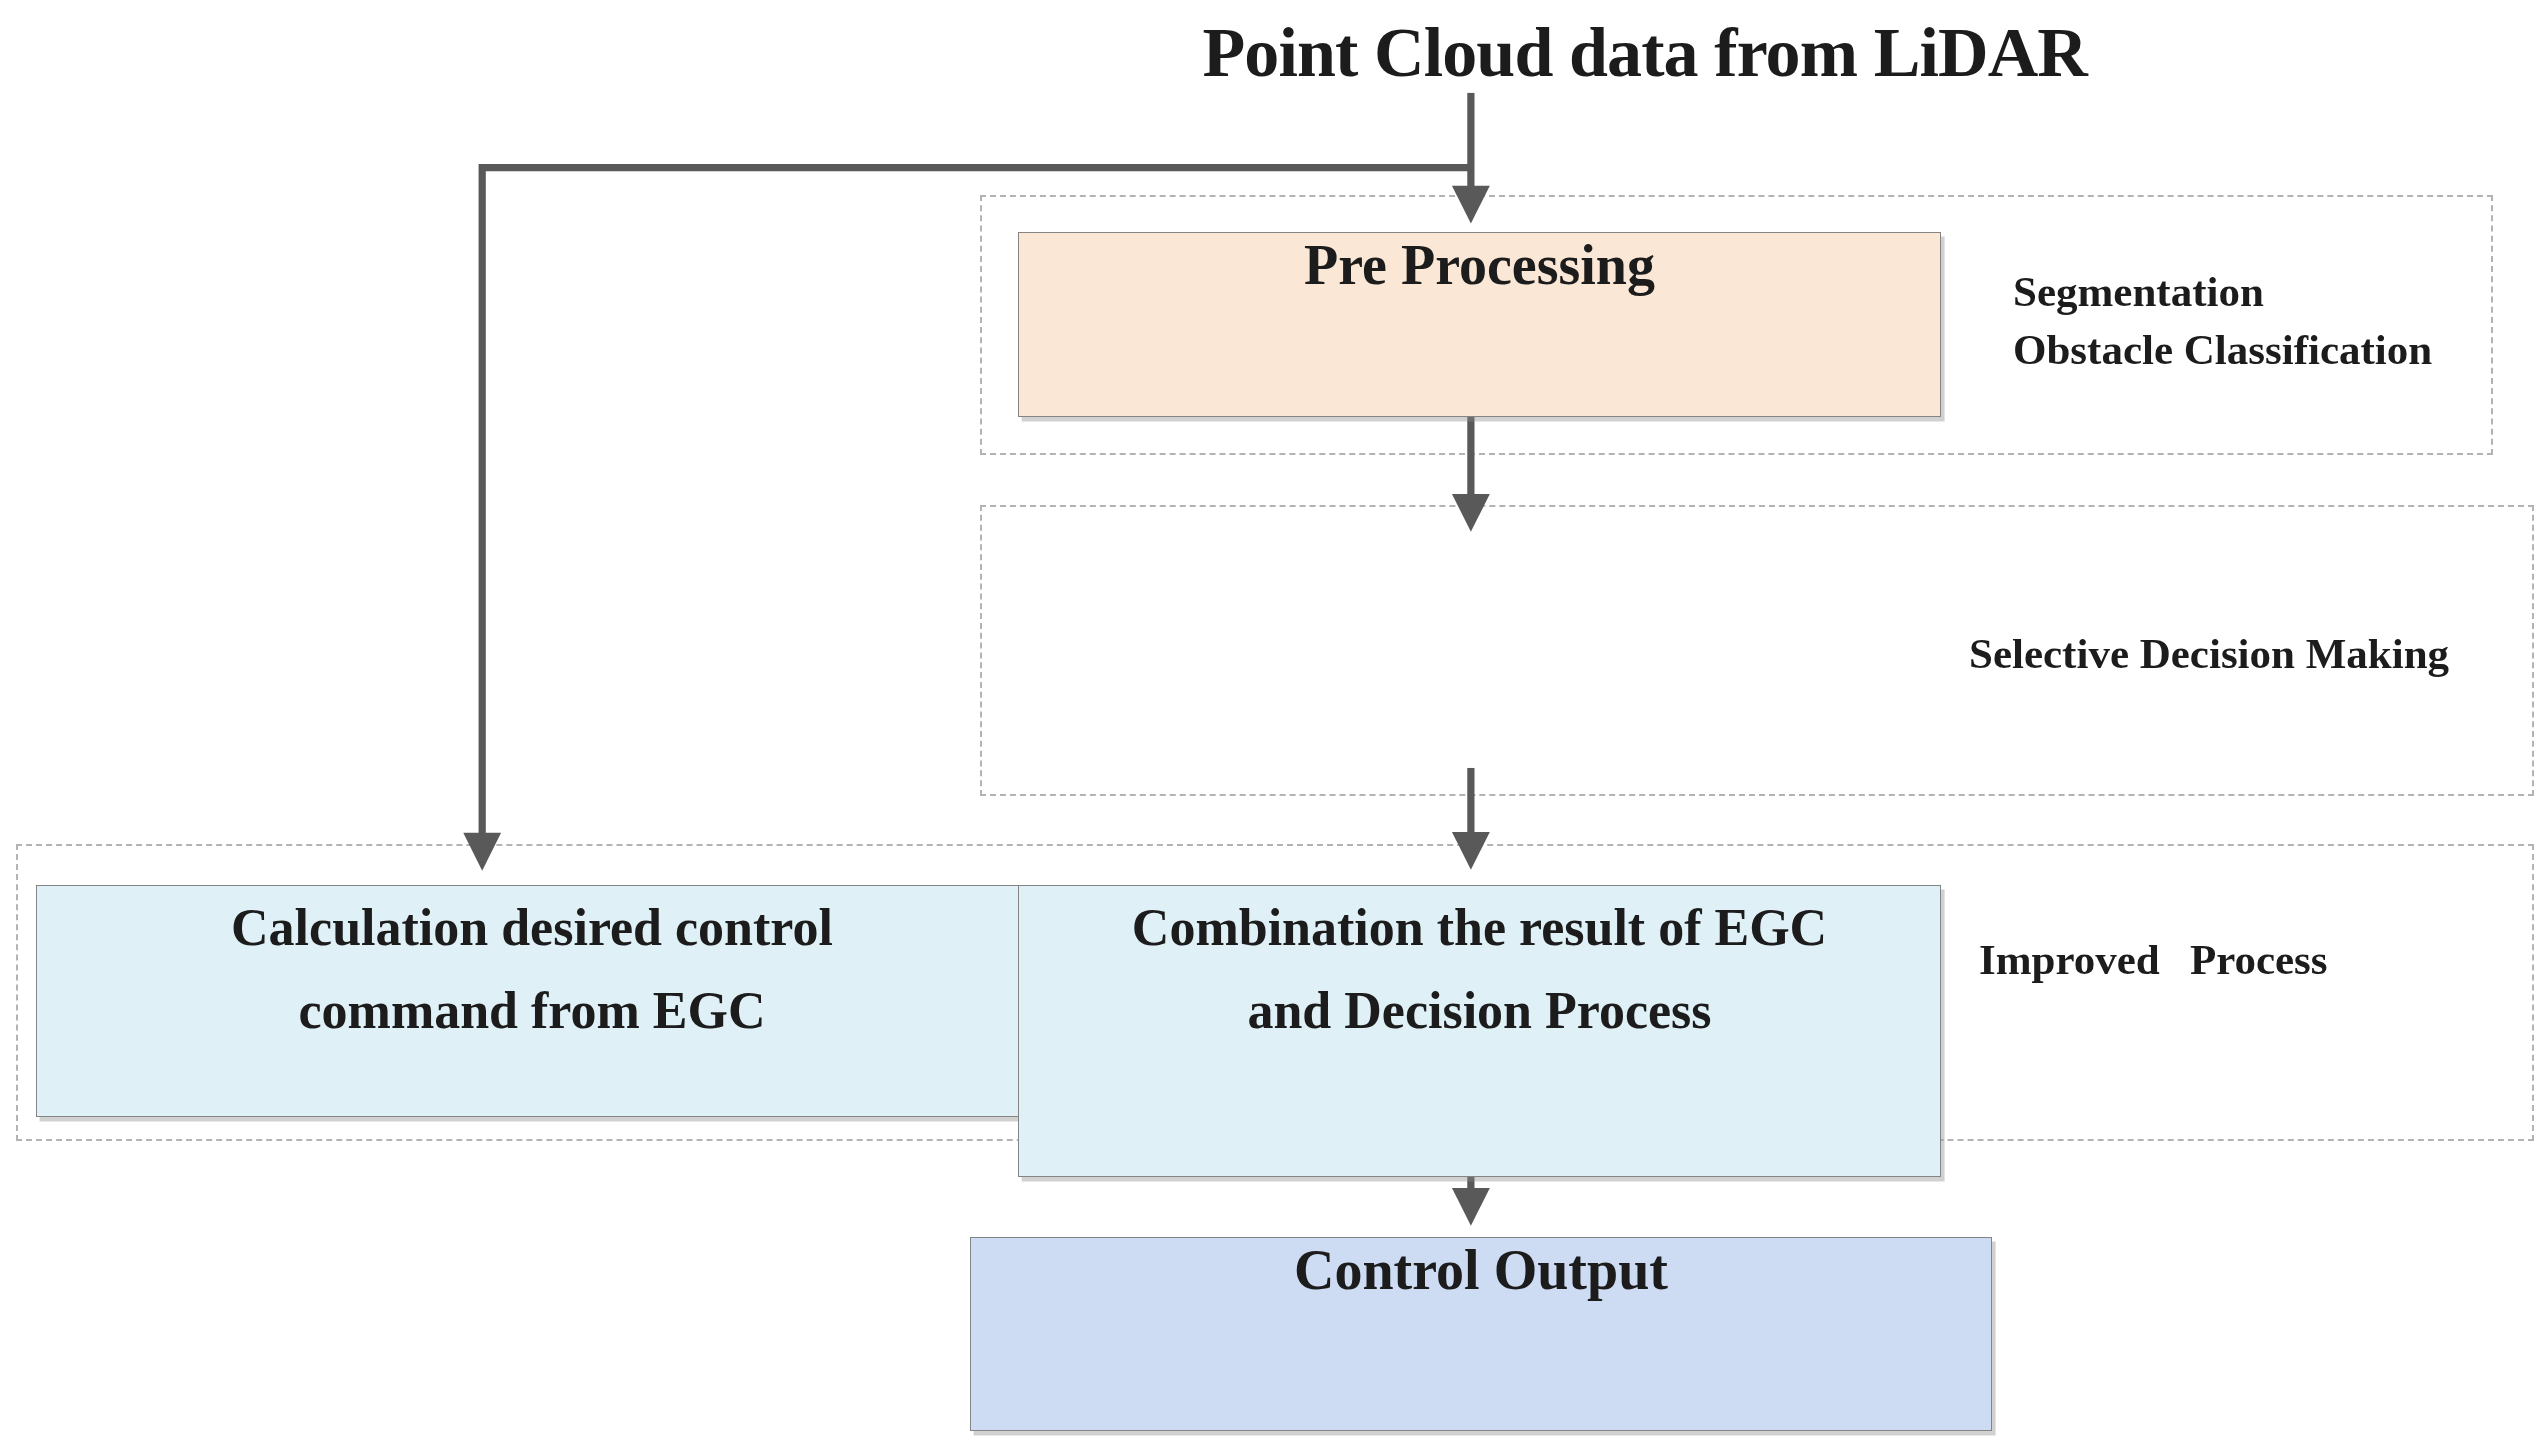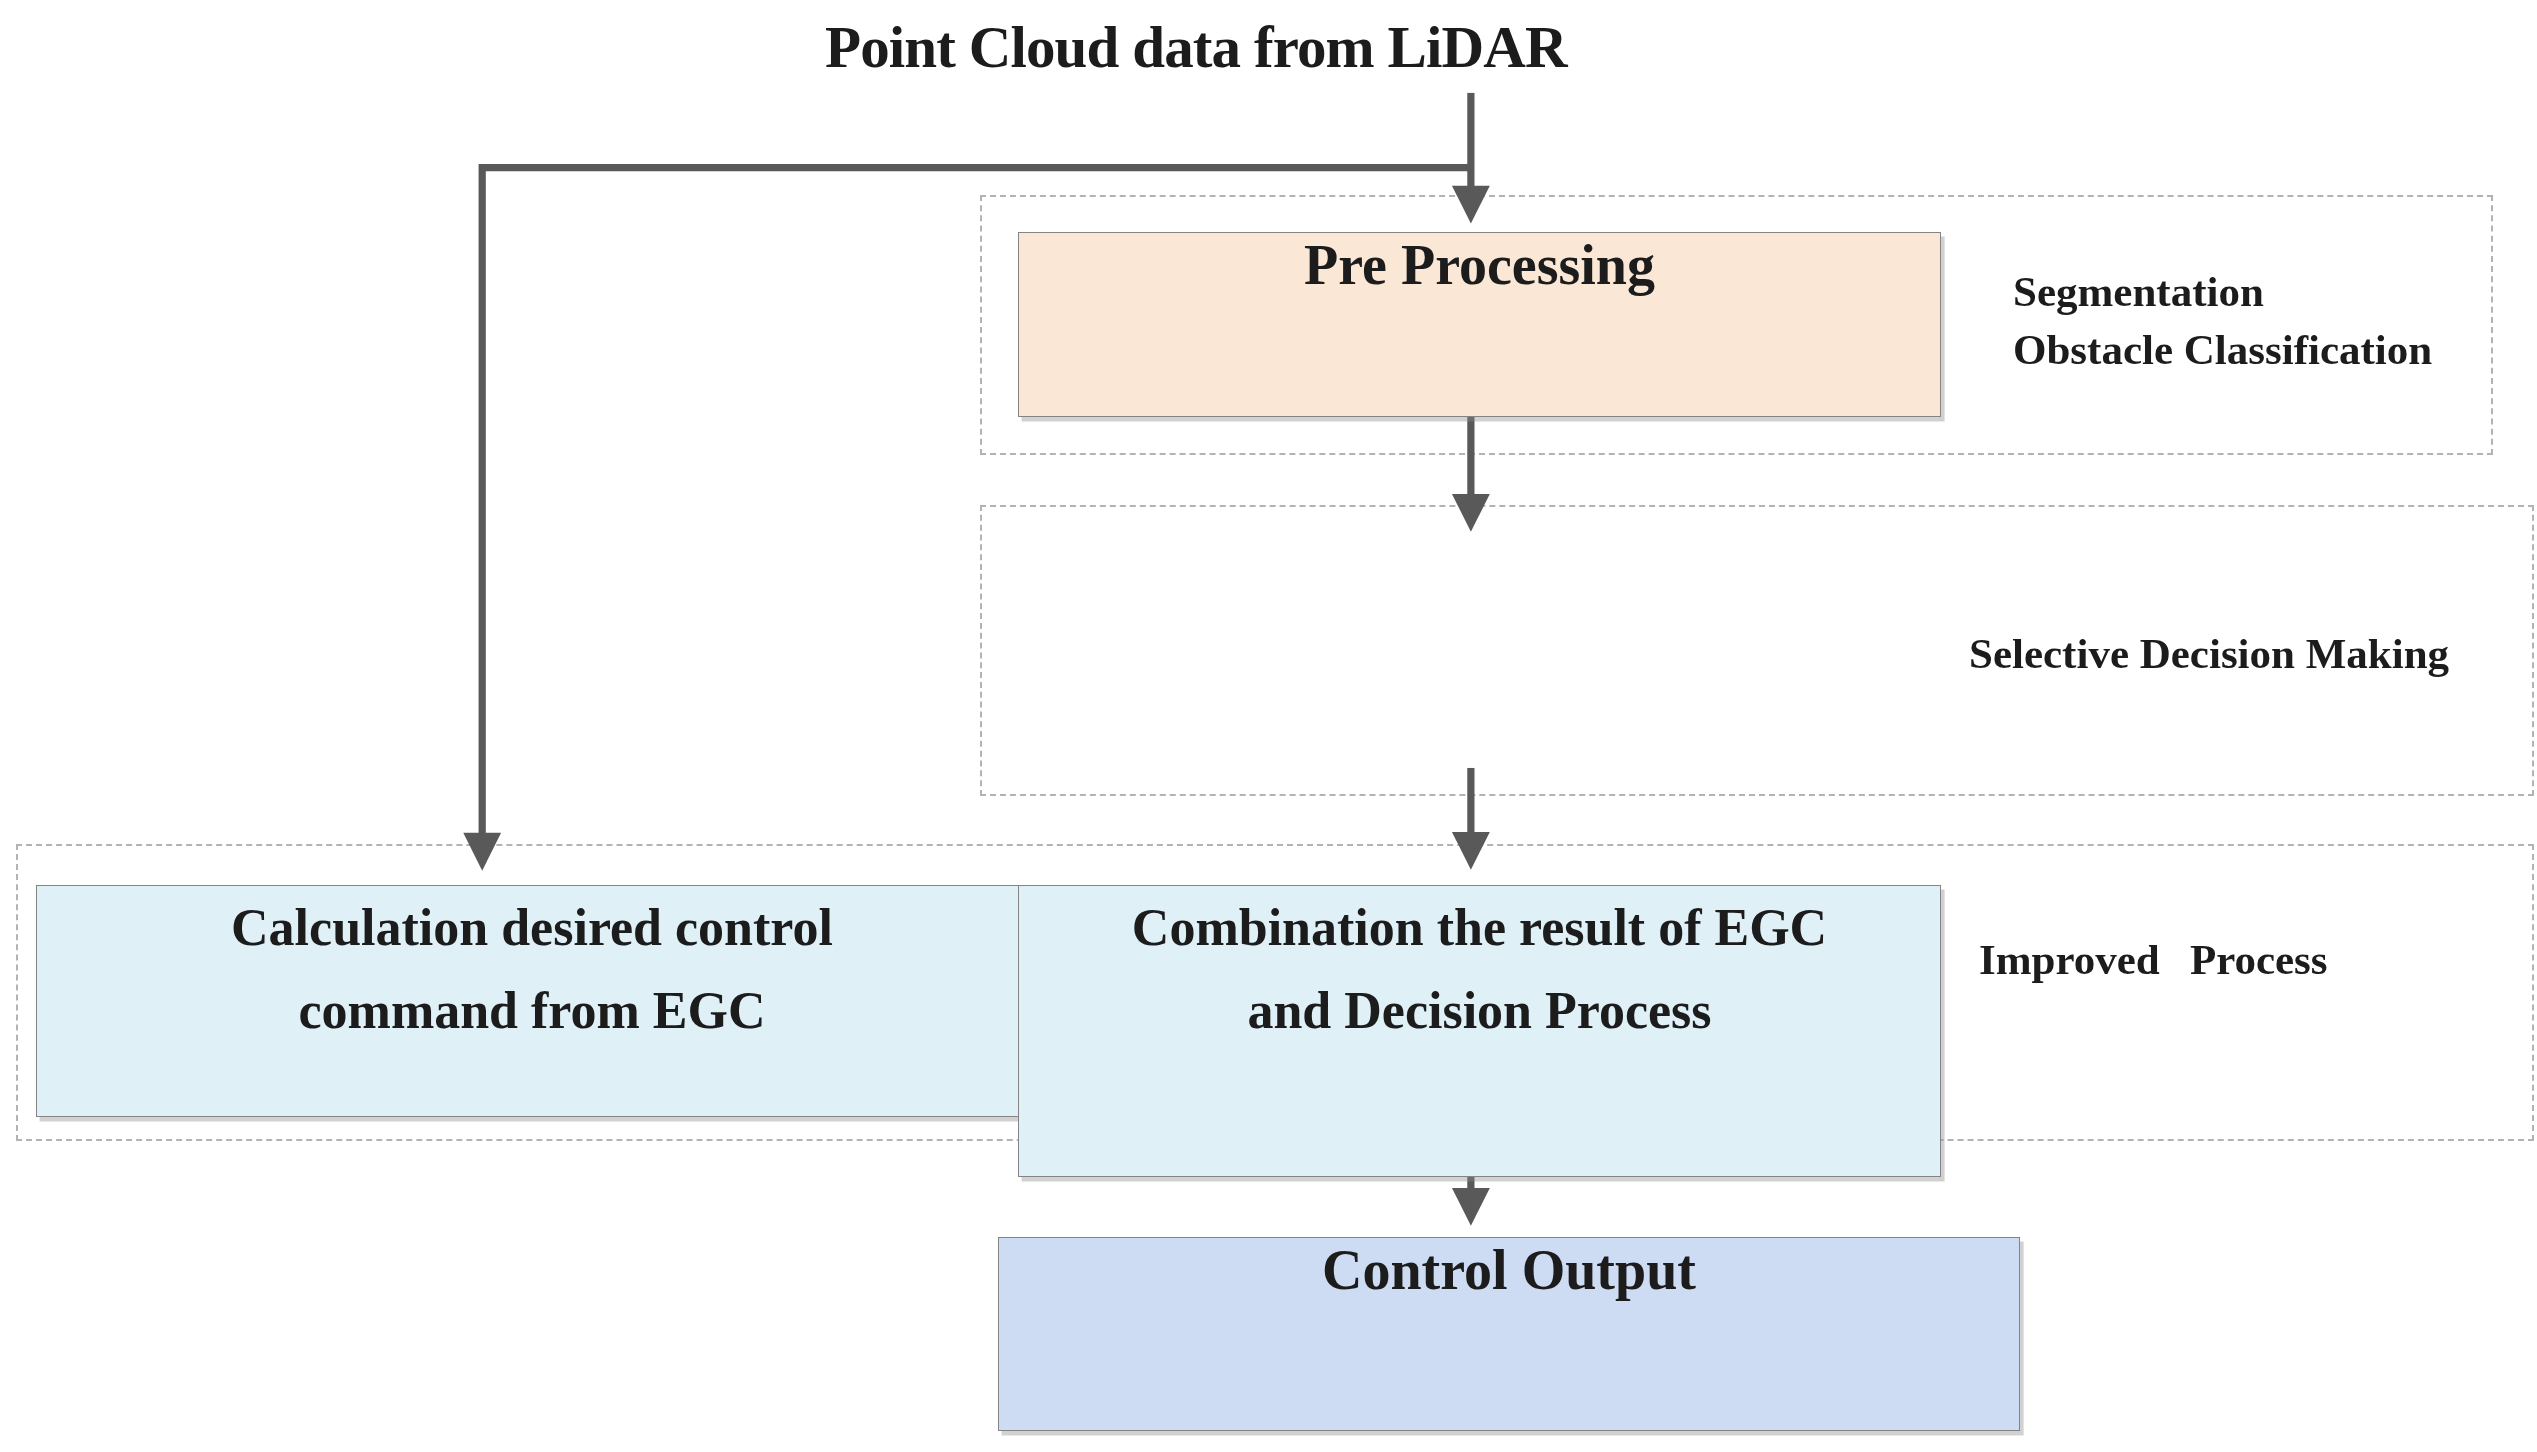--- a/index.html
+++ b/index.html
@@ -7,42 +7,42 @@
     position:relative;
     width:2538px;height:1453px;
     background:#ffffff;
     font-family:"Liberation Serif","DejaVu Serif",serif;
     font-weight:bold;
     color:#1c1c1c;
     overflow:hidden;
   }
   .title{
     position:absolute;left:825px;top:12.6px;width:1262px;
-    font-size:59px;letter-spacing:-0.9px;text-align:left;
+    font-size:70px;letter-spacing:-0.9px;text-align:right;
     z-index:3;
   }
   .dashed{
     position:absolute;border:2.7px dashed #b3b3b3;
     box-sizing:border-box;z-index:0;background:transparent;
   }
   .c1{left:980px;top:195px;width:1513px;height:260px;}
   .c2{left:980px;top:505px;width:1554px;height:291px;}
   .c3{left:16px;top:844px;width:2518px;height:297px;}
   .box{
     position:absolute;box-sizing:border-box;
     border:1.8px solid #848484;
     box-shadow:3.6px 4.5px 0 rgba(140,140,140,0.40);
     display:flex;flex-direction:column;align-items:center;justify-content:flex-start;
     text-align:center;z-index:2;margin-top:9px;
   }
   .box-pre{left:1018px;top:223px;width:923px;height:185px;background:#fae7d6;font-size:56px;}
   .box-green{left:1018px;top:536px;width:923px;height:230px;background:#eaf2db;font-size:47px;line-height:1.7;}
   .box-egc{left:36px;top:876px;width:992px;height:232px;background:#dff0f7;font-size:52px;line-height:1.6;}
   .box-comb{left:1018px;top:876px;width:923px;height:292px;background:#dff0f7;font-size:52px;line-height:1.6;}
-  .box-control{left:998px;top:1228px;width:1022px;height:194px;background:#cddcf2;font-size:56px;}
+  .box-control{left:970px;top:1228px;width:1022px;height:194px;background:#cddcf2;font-size:56px;}
   .glabel{
     position:absolute;font-size:43px;line-height:1.35;z-index:2;white-space:nowrap;
   }
   .lbl-seg{left:1969px;top:263px;width:550px;margin-left:44px;}
   .lbl-sel{left:1969px;top:625px;width:559px;}
   .lbl-iegc{left:1979px;top:930px;width:541px;line-height:1.4;}
   .wsp{word-spacing:0.45em;}
   .line{display:block;}
   svg.arrows{position:absolute;left:0;top:0;z-index:1;color:#595959;}
 </style>

